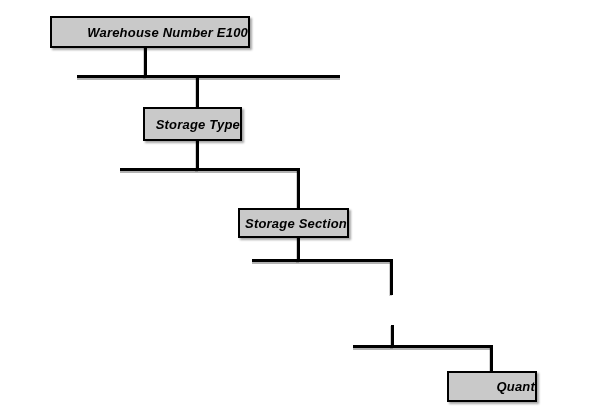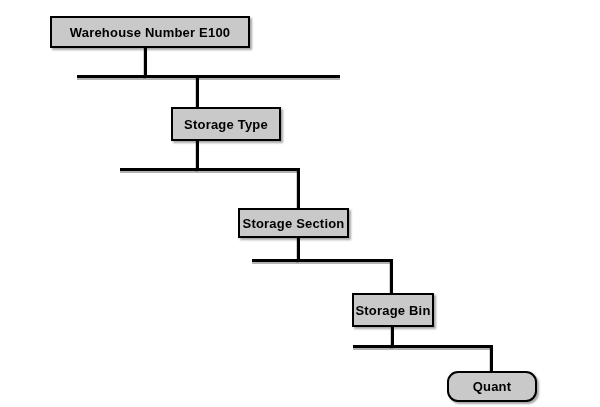--- a/index.html
+++ b/index.html
@@ -16,22 +16,23 @@
     font-family: "Liberation Sans", "DejaVu Sans", sans-serif;
   }
   .node {
     position: absolute;
     box-sizing: border-box;
     background: #c9c9c9;
     border: 2px solid #000000;
     box-shadow: 2px 2px 2px rgba(0,0,0,0.35);
     display: flex;
     align-items: center;
-    justify-content: center;
+    justify-content: flex-end;
     z-index: 2;
+    font-style: italic;
   }
   .node .label {
     font-size: 13px;
     font-weight: 700;
     color: #000000;
     letter-spacing: 0.2px;
     white-space: nowrap;
   }
   .connector {
     position: absolute;
@@ -42,24 +43,24 @@
     height: 3px;
     box-shadow: 0 2px 0 rgba(0,0,0,0.3);
   }
   .connector.v {
     width: 3px;
     box-shadow: -1px 1px 0 rgba(0,0,0,0.18);
   }
 
   
   #node-warehouse       { left: 50px;  top: 16px;  width: 200px; height: 32px; }
-  #node-storage-type    { left: 143px; top: 107px; width: 110px; height: 34px; margin-left: 28px; }
+  #node-storage-type    { left: 143px; top: 107px; width: 99px; height: 34px; }
   #node-storage-section { left: 238px; top: 208px; width: 111px; height: 30px; }
   #node-storage-bin     { left: 352px; top: 293px; width: 82px;  height: 34px; }
-  #node-quant           { left: 447px; top: 371px; width: 90px;  height: 31px; border-radius: 11px; }
+  #node-quant           { left: 447px; top: 371px; width: 90px;  height: 31px; }
 
   
   #l1-parent-stub { left: 144px; top: 46px;  height: 32px; }
   #l1-rail        { left: 77px;  top: 75px;  width: 263px; }
   #l1-child-stub  { left: 196px; top: 75px;  height: 34px; }
 
   #l2-parent-stub { left: 196px; top: 139px; height: 32px; }
   #l2-rail        { left: 120px; top: 168px; width: 180px; }
   #l2-child-stub  { left: 297px; top: 168px; height: 42px; }
 
@@ -97,21 +98,18 @@
   </div>
 
   <div class="node" id="node-storage-type">
     <span class="label">Storage Type</span>
   </div>
 
   <div class="node" id="node-storage-section">
     <span class="label">Storage Section</span>
   </div>
 
-  <div class="node" id="node-storage-bin">
-    <span class="label">Storage Bin</span>
-  </div>
 
   <div class="node" id="node-quant">
     <span class="label">Quant</span>
   </div>
 
 </div>
 
 </body></html>

